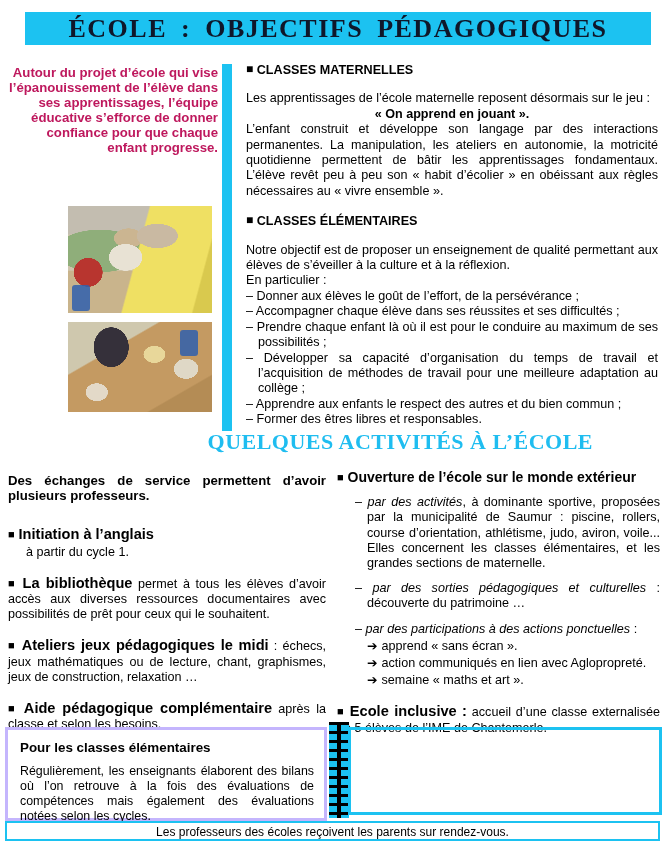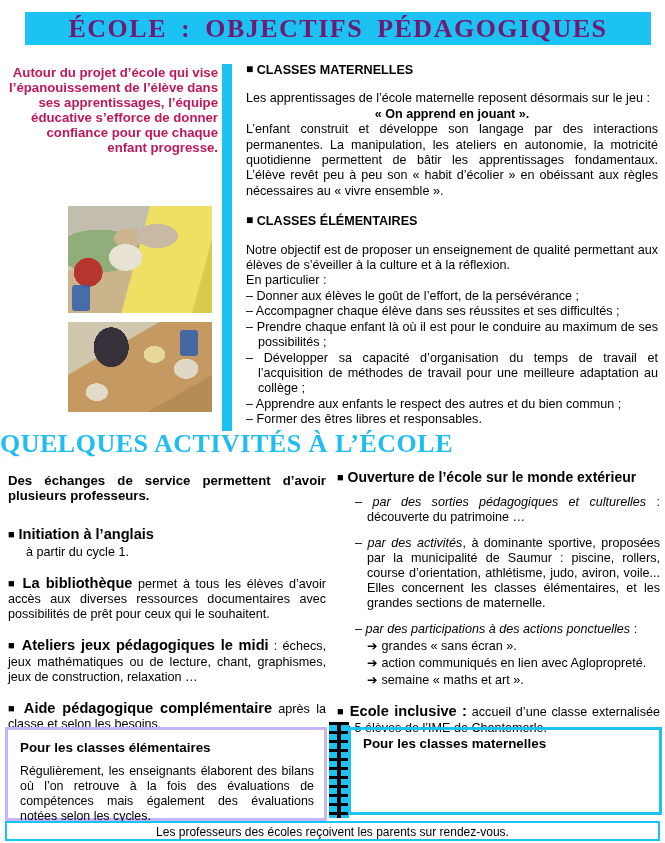--- a/index.html
+++ b/index.html
@@ -7,21 +7,21 @@
     position:relative;width:665px;height:843px;background:#fff;overflow:hidden;
     font-family:"Liberation Sans","DejaVu Sans",sans-serif;color:#000;
   }
   
   .banner{
     position:absolute;left:25px;top:12px;width:626px;height:33px;
     background:#1cc2f1;display:flex;align-items:center;justify-content:center;
   }
   .banner h1{
     margin:0;font-family:"Liberation Serif","DejaVu Serif",serif;
-    font-size:26px;font-weight:bold;color:#701a75;letter-spacing:1.5px;word-spacing:6px;
+    font-size:26px;font-weight:bold;color:#0f172a;letter-spacing:1.5px;word-spacing:6px;
   }
   
   .intro{
     position:absolute;left:8px;top:66px;width:210px;
     color:#be185d;font-weight:bold;font-size:13.2px;line-height:14.9px;text-align:right;
   }
   .vbar{position:absolute;left:222px;top:64px;width:10px;height:367px;background:#1cc2f1;}
   
   .photo{position:absolute;left:68px;width:144px;overflow:hidden;}
   .photo1{top:206px;height:107px;
@@ -46,23 +46,23 @@
   .rcol{position:absolute;left:246px;top:62px;width:412px;font-size:12.6px;line-height:15.4px;}
   .sq{font-size:11px;vertical-align:1px;letter-spacing:0;}
   .shead{font-weight:bold;font-size:12.6px;margin:0 0 13px 0;}
   .shead .sq{font-size:12px;}
   .just{text-align:justify;margin:0;}
   .center-quote{text-align:center;font-weight:bold;margin:0;}
   .rcol .gap{height:14px;}
   .dash-item{padding-left:12px;text-indent:-12px;text-align:justify;margin:0;}
   
   .act-title{
-    position:absolute;left:0;top:429px;width:593px;text-align:left;
+    position:absolute;left:0;top:429px;width:593px;text-align:right;
     font-family:"Liberation Serif","DejaVu Serif",serif;font-weight:bold;
-    font-size:26px;color:#1fbdf0;letter-spacing:.5px;
+    font-size:22px;color:#1fbdf0;letter-spacing:.5px;
   }
   
   .lowleft{position:absolute;left:8px;top:473px;width:318px;font-size:12.6px;line-height:15.2px;}
   .lowleft .lead{font-weight:bold;font-size:13.2px;text-align:justify;margin:0 0 24px 0;}
   .feat-h{font-weight:bold;font-size:14px;margin:0;}
   .feat-sub{margin:2px 0 0 18px;}
   .feat{text-align:justify;margin:16px 0 0 0;}
   .feat b{font-size:14.6px;}
   .lowright{position:absolute;left:337px;top:470px;width:323px;font-size:12.6px;line-height:15.2px;}
   .lowright .head{font-weight:bold;font-size:14px;margin:0 0 10px 0;}
@@ -136,43 +136,42 @@
     <p class="feat"><span class="sq">■</span> <b>La bibliothèque</b><span> permet à tous les élèves d’avoir accès aux diverses ressources documentaires avec possibilités de prêt pour ceux qui le souhaitent.</span></p>
 
     <p class="feat"><span class="sq">■</span> <b>Ateliers jeux pédagogiques le midi</b><span> : échecs, jeux mathématiques ou de lecture, chant, graphismes, jeux de construction, relaxation …</span></p>
 
     <p class="feat"><span class="sq">■</span> <b>Aide pédagogique complémentaire</b><span> après la classe et selon les besoins.</span></p>
   </div>
 
   <div class="lowright">
     <p class="head"><span class="sq">■</span> <span>Ouverture de l’école sur le monde extérieur</span></p>
 
+    <p class="sub-item"><span>–</span> <i>par des activités</i><span>, à dominante  sportive, proposées par la municipalité de Saumur : piscine, rollers, course d’orientation, athlétisme, judo, aviron, voile... Elles concernent les classes élémentaires, et les grandes sections de maternelle.</span></p>
+
     <p class="sub-item"><span>–</span> <i>par des sorties pédagogiques et culturelles</i><span> : découverte du patrimoine …</span></p>
-
-    <p class="sub-item"><span>–</span> <i>par des activités</i><span>, à dominante  sportive, proposées par la municipalité de Saumur : piscine, rollers, course d’orientation, athlétisme, judo, aviron, voile... Elles concernent les classes élémentaires, et les grandes sections de maternelle.</span></p>
 
     <p class="sub-item" style="margin-bottom:2px;"><span>–</span> <i>par des participations à des actions ponctuelles</i><span> :</span></p>
 
     <div class="arrows">
-      <p class="arrow-line"><span class="arrow-g">➔</span><span>grandes « sans écran ».</span></p>
+      <p class="arrow-line"><span class="arrow-g">➔</span><span>apprend « sans écran ».</span></p>
       <p class="arrow-line"><span class="arrow-g">➔</span><span>action communiqués en lien avec Aglopropreté.</span></p>
       <p class="arrow-line"><span class="arrow-g">➔</span><span>semaine « maths et art ».</span></p>
     </div>
 
     <p class="inclusive"><span class="sq">■</span> <b>Ecole inclusive :</b><span> accueil d’une classe externalisée de 5 élèves de l’IME de Chantemerle.</span></p>
   </div>
 
   <div class="boxL">
     <p class="box-title">Pour les classes élémentaires</p>
     <p class="box-body">Régulièrement, les enseignants élaborent des bilans où l’on retrouve à la fois des évaluations de compétences mais également des évaluations notées selon les cycles.</p>
   </div>
 
   <div class="ladder"></div>
 
   <div class="boxR">
-    <p class="box-title">Pour les classes maternelles</p>
   </div>
 
   <div class="footer">
     <span>Les professeurs des écoles reçoivent les parents sur rendez-vous.</span>
   </div>
 
 </div>
 
 </body></html>

